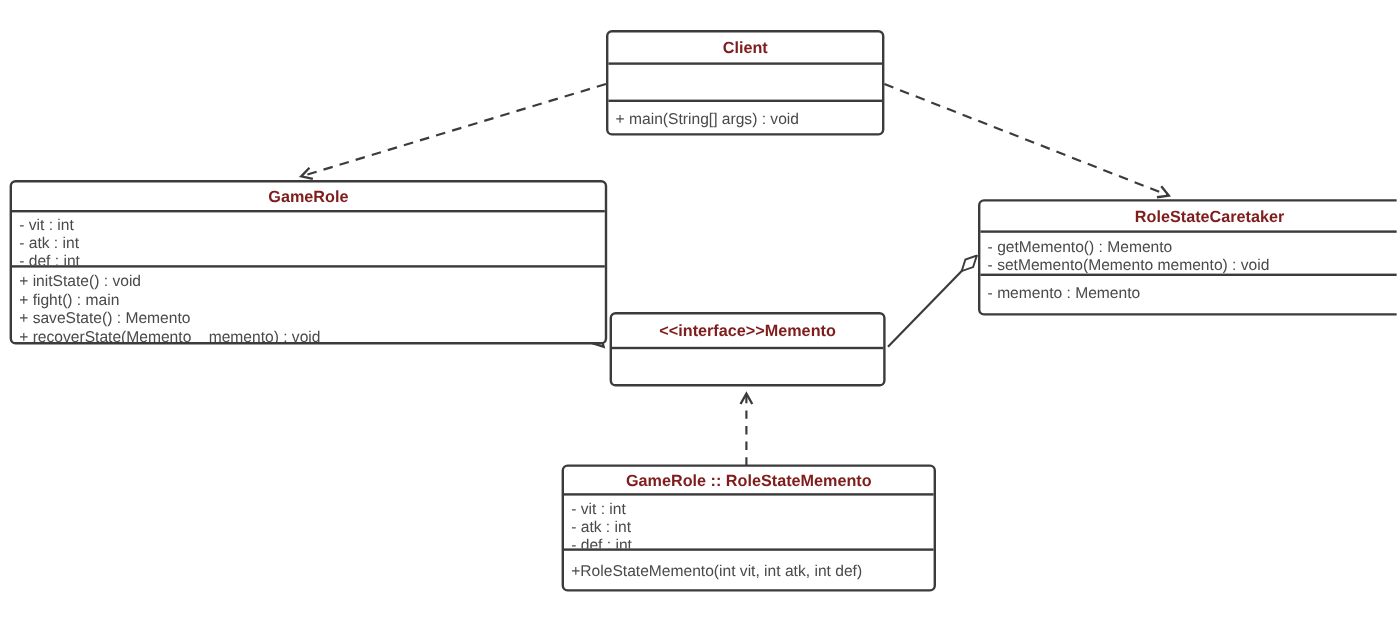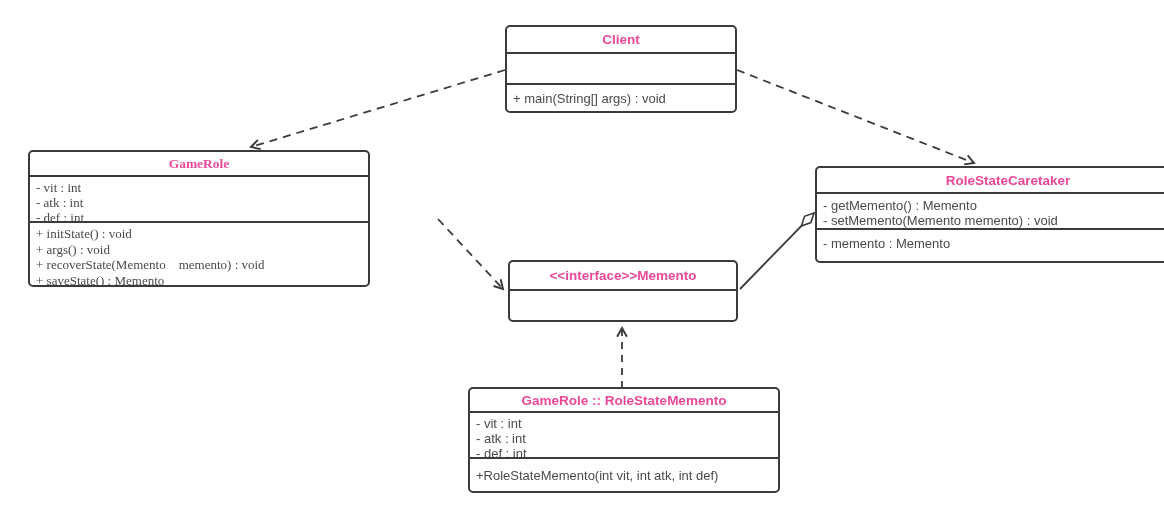--- a/index.html
+++ b/index.html
@@ -26,21 +26,21 @@
     z-index: 2;
     background: #ffffff;
     border: 2px solid #3b3b3b;
     border-radius: 5px;
     display: flex;
     flex-direction: column;
   }
   .uml-title {
     font-weight: bold;
     font-size: 13.5px;
-    color: #ec4899;
+    color: #7f1d1d;
     text-align: center;
     border-bottom: 2px solid #3b3b3b;
     display: flex;
     align-items: center;
     justify-content: center;
     flex: none;
   }
   .uml-section {
     border-bottom: 2px solid #3b3b3b;
     padding: 3px 6px 0 6px;
@@ -54,21 +54,21 @@
     line-height: 15px;
     white-space: pre;
     color: #4a4a4a;
   }
   
   #box-client        { left: 505px; top: 25px;  width: 232px; height: 88px; }
   #box-client .uml-title { height: 27px; }
   #box-client .attrs { height: 31px; }
   #box-client .methods { display: flex; align-items: center; padding-top: 0; }
 
-  #box-gamerole      { left: 28px;  top: 150px; width: 342px; height: 137px; font-family: Liberation Serif, serif; }
+  #box-gamerole      { left: 8px;  top: 150px; width: 498px; height: 137px; }
   #box-gamerole .uml-title { height: 25px; }
   #box-gamerole .attrs { height: 46px; }
   #box-gamerole .methods .uml-row { line-height: 15.5px; }
 
   #box-caretaker     { left: 815px; top: 166px; width: 386px; height: 97px; }
   #box-caretaker .uml-title { height: 26px; }
   #box-caretaker .attrs { height: 34px; padding-top: 6px; }
   #box-caretaker .methods { padding-top: 4px; }
 
   #box-memento       { left: 508px; top: 260px; width: 230px; height: 62px; }
@@ -112,23 +112,23 @@
 
   <div class="uml-class" id="box-gamerole">
     <div class="uml-title">GameRole</div>
     <div class="uml-section attrs">
       <div class="uml-row">- vit : int</div>
       <div class="uml-row">- atk : int</div>
       <div class="uml-row">- def : int</div>
     </div>
     <div class="uml-section methods">
       <div class="uml-row">+ initState() : void</div>
-      <div class="uml-row">+ args() : void</div>
+      <div class="uml-row">+ fight() : main</div>
+      <div class="uml-row">+ saveState() : Memento</div>
       <div class="uml-row">+ recoverState(Memento    memento) : void</div>
-      <div class="uml-row">+ saveState() : Memento</div>
     </div>
   </div>
 
   <div class="uml-class" id="box-caretaker">
     <div class="uml-title">RoleStateCaretaker</div>
     <div class="uml-section methods">
       <div class="uml-row">- getMemento() : Memento</div>
       <div class="uml-row">- setMemento(Memento memento) : void</div>
     </div>
     <div class="uml-section attrs">

